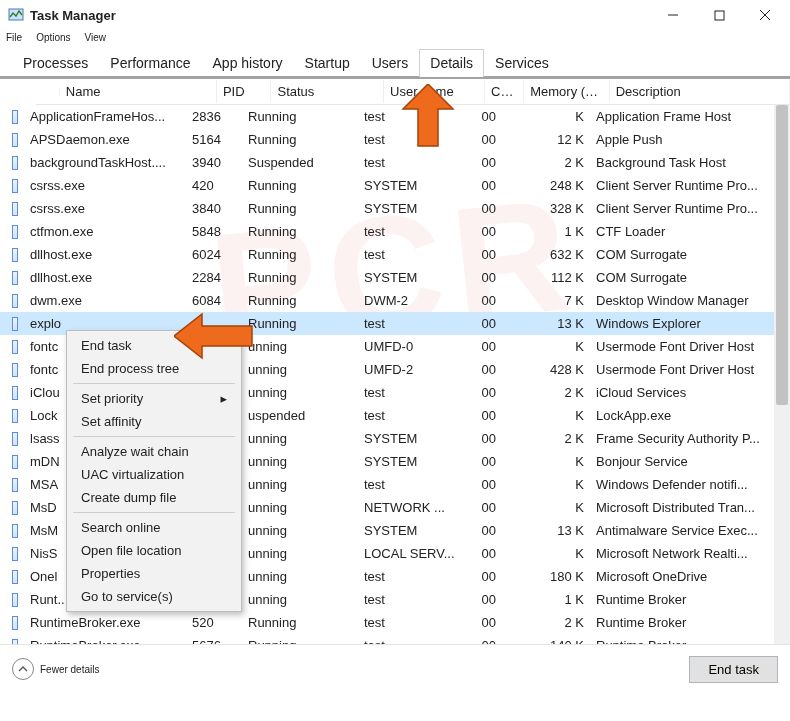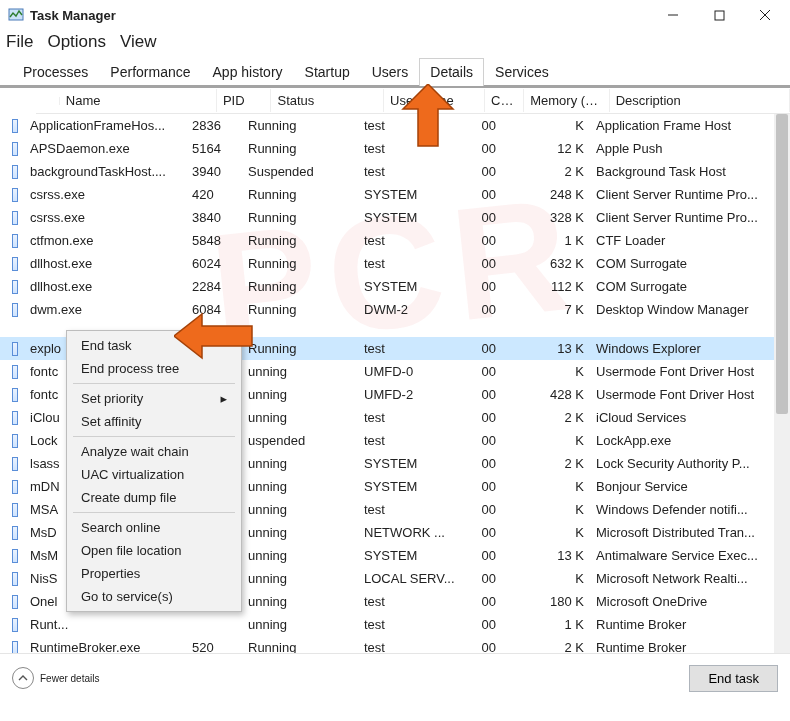--- a/index.html
+++ b/index.html
@@ -26,21 +26,21 @@
   .titlebar .title { flex: 1; }
   .win-btn {
     width: 46px; height: 30px;
     display: flex; align-items: center; justify-content: center;
     font-size: 14px;
   }
   .menubar {
     display: flex;
     gap: 14px;
     padding: 2px 6px 6px 6px;
-    font-size: 17px;
+    font-size: 10px;
   }
   .tabs {
     display: flex;
     border-bottom: 3px solid #a3a3a3;
     padding: 0 12px;
     font-size: 14px;
   }
   .tab {
     padding: 5px 10px 6px 10px;
     border: 1px solid transparent;
@@ -68,21 +68,21 @@
   .thead .col { border-right: 1px solid #eee; padding: 4px 6px; overflow: hidden; text-overflow: ellipsis; }
   .trow .col { padding: 0 6px; overflow: hidden; text-overflow: ellipsis; }
   .col-icon { width: 18px; display:flex; align-items:center; justify-content:center; }
   .col-name { width: 162px; }
   .col-pid  { width: 56px; }
   .col-status { width: 116px; }
   .col-user { width: 104px; }
   .col-cpu  { width: 40px; text-align: right; }
   .col-mem  { width: 88px; text-align: right; }
   .col-desc { width: 186px; }
-  .trow.selected { background: #cce8ff; margin-top: 16px; }
+  .trow.selected { background: #cce8ff; }
   .proc-icon {
     width: 14px; height: 14px;
     display: inline-block;
     border: 1px solid #5a8ed8;
     background: linear-gradient(#eaf3ff,#cfe4ff);
   }
   .scrollbar {
     position: absolute; right: 0; top: 26px; bottom: 0; width: 16px;
     background: #f0f0f0;
   }
@@ -365,21 +365,21 @@
       <div class="trow">
         <div class="col col-icon">
           <span class="proc-icon"></span>
         </div>
         <div class="col col-name">lsass</div>
         <div class="col col-pid"></div>
         <div class="col col-status">unning</div>
         <div class="col col-user">SYSTEM</div>
         <div class="col col-cpu">00</div>
         <div class="col col-mem">2 K</div>
-        <div class="col col-desc">Lock Security Authority P...</div>
+        <div class="col col-desc">Frame Security Authority P...</div>
       </div>
       <div class="trow">
         <div class="col col-icon">
           <span class="proc-icon"></span>
         </div>
         <div class="col col-name">mDN</div>
         <div class="col col-pid"></div>
         <div class="col col-status">unning</div>
         <div class="col col-user">SYSTEM</div>
         <div class="col col-cpu">00</div>

